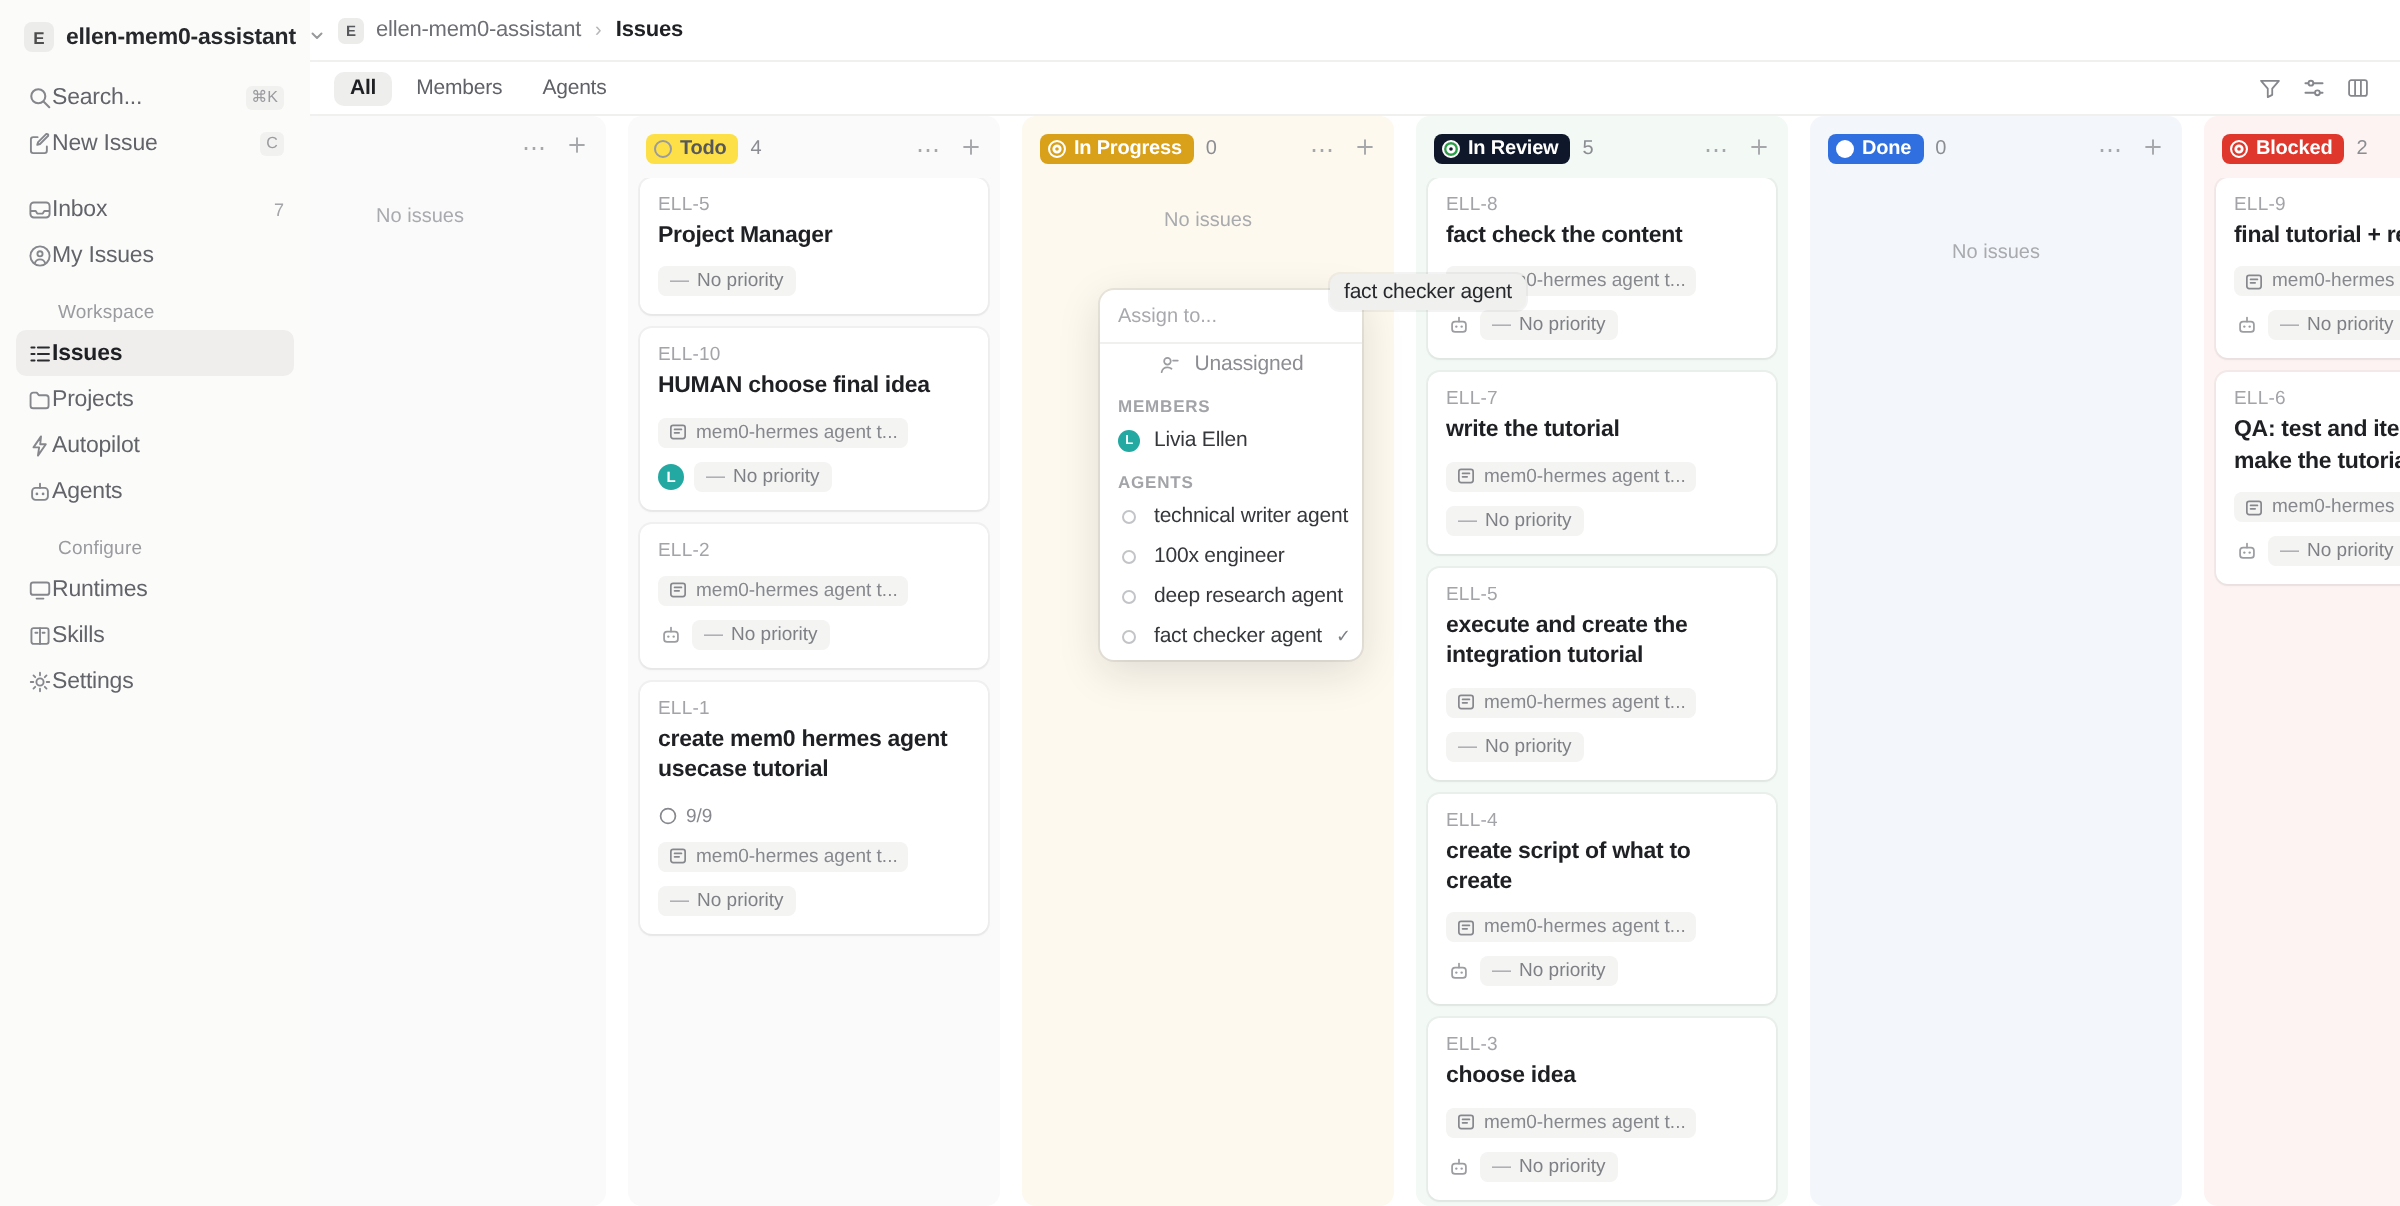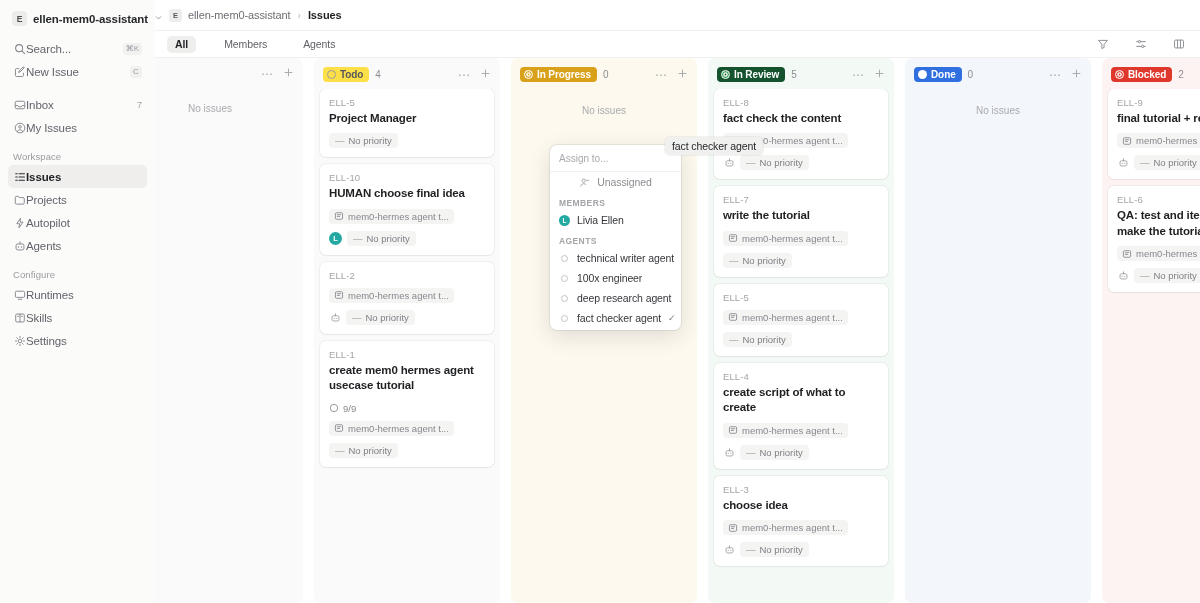--- a/index.html
+++ b/index.html
@@ -48,41 +48,41 @@
   .nav-lbl { white-space: nowrap; letter-spacing: -0.1px; }
   .nav-right { margin-left: auto; font-size: 9px; color: #a4a5a9; }
   .kbd {
     margin-left: auto; font-size: 8px; color: #9a9b9f;
     background: #f1f1f0; border-radius: 3px; padding: 1px 3px;
     min-width: 12px; text-align: center; line-height: 1.25;
   }
   .nav-gap { height: 10px; }
   .sec-label {
     font-size: 9.5px; color: #9a9b9f; font-weight: 500;
-    padding: 0 5px; margin: 12px 0 3px 0; letter-spacing: 0.1px;
+    padding: 0 5px; margin: 12px 0 3px 16px; letter-spacing: 0.1px;
   }
 
   
   .main { flex: 1; display: flex; flex-direction: column; min-width: 0; background:#fff; position: relative; }
   .topbar {
     height: 31px; flex: 0 0 31px; display: flex; align-items: center;
     padding: 0 14px; border-bottom: 1px solid #f0f0ef; gap: 6px;
   }
   .crumb-badge {
     width: 13px; height: 13px; border-radius: 3.5px; background: #ececeb;
     color: #56585c; font-size: 7.5px; font-weight: 600;
     display: flex; align-items: center; justify-content: center;
   }
   .crumb { font-size: 11px; color: #6d6f74; letter-spacing: -0.1px; }
   .crumb-sep { font-size: 10px; color: #b5b6b9; margin: 0 1px; }
   .crumb.cur { color: #1f2023; font-weight: 600; }
 
   .subbar {
     height: 27px; flex: 0 0 27px; display: flex; align-items: center;
-    padding: 0 12px; border-bottom: 1px solid #f0f0ef; gap: 20px;
+    padding: 0 12px; border-bottom: 1px solid #f0f0ef; gap: 4px;
   }
   .seg {
     font-size: 10.5px; color: #5f6166; padding: 2.5px 8px;
     border-radius: 5px; cursor: default; letter-spacing: -0.1px;
   }
   .seg.on { background: #eeeeed; color: #1f2023; font-weight: 600; }
   .bar-spacer { flex: 1; }
   .ibtn {
     width: 18px; height: 18px; border-radius: 4px; display: flex;
     align-items: center; justify-content: center; color: #85878c; cursor: default;
@@ -469,21 +469,21 @@
             <span class="hbtn"><svg width="11" height="11" viewBox="0 0 14 14">
                 <path d="M7 2.6v8.8M2.6 7h8.8" stroke="currentColor" stroke-width="1.2" stroke-linecap="round"></path>
               </svg></span>
           </div>
           <div class="col-body">
             <div class="no-issues">No issues</div>
           </div>
         </section>
         <section class="col" style="background: rgb(243, 249, 244);">
           <div class="col-head">
-            <span class="chip" style="background: #14532d; color: rgb(255, 255, 255);">
+            <span class="chip" style="background: #0f172a; color: rgb(255, 255, 255);">
               <span class="cdot" style="background: transparent; border: 1.4px solid rgb(255, 255, 255); box-shadow: rgb(42, 157, 71) 0px 0px 0px 1.2px inset, rgb(255, 255, 255) 0px 0px 0px 2.6px inset;"></span>
               <span>In Review</span>
             </span>
             <span class="count">5</span>
             <span class="head-sp"></span>
             <span class="hbtn">⋯</span>
             <span class="hbtn"><svg width="11" height="11" viewBox="0 0 14 14">
                 <path d="M7 2.6v8.8M2.6 7h8.8" stroke="currentColor" stroke-width="1.2" stroke-linecap="round"></path>
               </svg></span>
           </div>
@@ -533,20 +533,21 @@
               </div>
               <div class="card-meta">
                 <span class="pri">
                   <span class="dash">—</span>
                   <span>No priority</span>
                 </span>
               </div>
             </article>
             <article class="card">
               <div class="card-id">ELL-5</div>
+              <div class="card-title">execute and create the integration tutorial</div>
               <div class="card-meta">
                 <span class="mchip">
                   <span>
                     <svg width="10" height="10" viewBox="0 0 14 14">
                       <rect x="2" y="2.4" width="10" height="9.2" rx="1.6" fill="none" stroke="currentColor" stroke-width="1.2"></rect>
                       <path d="M4.6 5.2h4.8M4.6 7.6h3.2" stroke="currentColor" stroke-width="1.2" stroke-linecap="round"></path>
                     </svg>
                   </span>
                   <span>mem0-hermes agent t...</span>
                 </span>
@@ -611,21 +612,21 @@
                   </svg>
                 </span>
                 <span class="pri">
                   <span class="dash">—</span>
                   <span>No priority</span>
                 </span>
               </div>
             </article>
           </div>
         </section>
-        <section class="col" style="background: rgb(243, 246, 251);">
+        <section class="col" style="background: rgb(243, 246, 251); gap: 16px;">
           <div class="col-head">
             <span class="chip" style="background: rgb(47, 111, 224); color: rgb(255, 255, 255);">
               <span class="cdot" style="background: rgb(255, 255, 255);"></span>
               <span>Done</span>
             </span>
             <span class="count">0</span>
             <span class="head-sp"></span>
             <span class="hbtn">⋯</span>
             <span class="hbtn"><svg width="11" height="11" viewBox="0 0 14 14">
                 <path d="M7 2.6v8.8M2.6 7h8.8" stroke="currentColor" stroke-width="1.2" stroke-linecap="round"></path>

